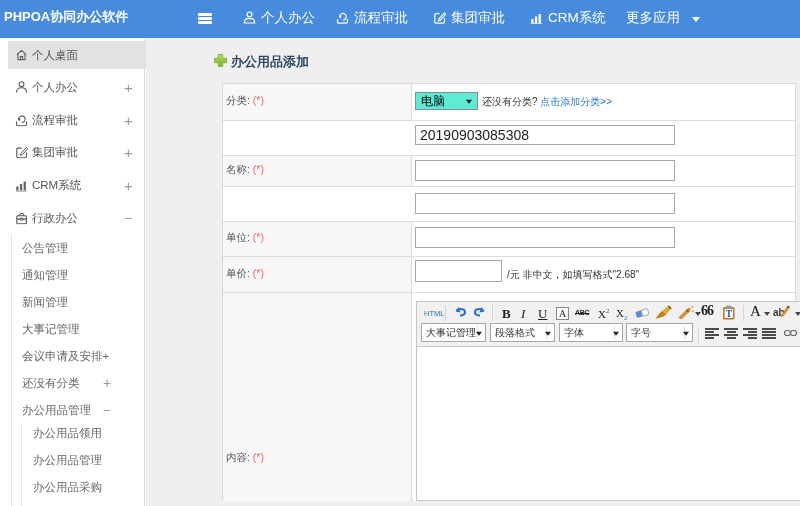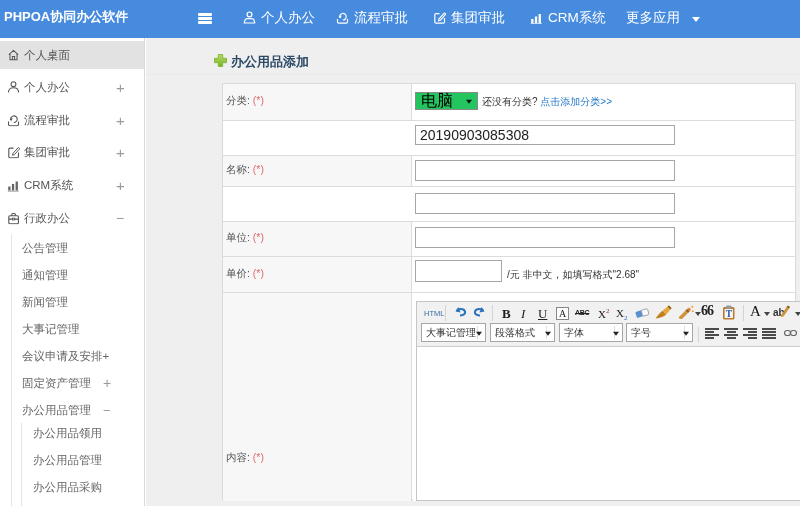--- a/index.html
+++ b/index.html
@@ -7,21 +7,21 @@
 
 #topbar { position:absolute; left:0; top:0; width:800px; height:38px; background:#478bdf; }
 #logo { position:absolute; left:4px; top:8px; color:#fff; font-size:13px; font-weight:bold; }
 .tnav { position:absolute; top:0; height:36px; line-height:36px; color:#fff; font-size:13.5px; }
 .burger { position:absolute; left:198px; top:13px; width:14px; height:11px; }
 .burger span { position:absolute; left:0; width:14px; height:2.5px; background:#fff; border-radius:1px; }
 .tico { position:absolute; top:11px; }
 #caret { position:absolute; left:692px; top:17px; width:0; height:0; border-left:4.5px solid transparent; border-right:4.5px solid transparent; border-top:5px solid #fff; }
 
 #sidebar { position:absolute; left:0; top:38px; width:145px; height:468px; background:#fff; border-right:1px solid #d8d8d8; }
-.sitem { position:absolute; left:0; width:144px; color:#555; font-size:11.5px; }
+.sitem { position:absolute; left:8px; width:144px; color:#555; font-size:11.5px; }
 .sitem .txt { position:absolute; left:24px; top:50%; transform:translateY(-50%); white-space:nowrap; }
 .sitem .sic { position:absolute; left:7px; top:50%; transform:translateY(-50%); width:13px; height:13px; }
 .pm { position:absolute; left:116px; top:50%; transform:translateY(-50%); font-size:15px; color:#999; font-family:"Liberation Sans",sans-serif; }
 .ssub { position:absolute; left:0; width:144px; color:#666; font-size:11.5px; }
 .ssub .txt { position:absolute; left:22px; top:50%; transform:translateY(-50%); white-space:nowrap; }
 .ssub .pm2 { position:absolute; left:103px; top:50%; transform:translateY(-50%); font-size:14px; color:#999; }
 .sss { position:absolute; left:0; width:144px; color:#666; font-size:11.5px; }
 .sss .txt { position:absolute; left:33px; top:50%; transform:translateY(-50%); white-space:nowrap; }
 #ssline { position:absolute; left:21px; top:385px; width:1px; height:83px; background:#e3e3e3; }
 
@@ -31,21 +31,21 @@
 #plus { position:absolute; left:214px; top:54px; width:13px; height:13px; }
 
 #ftable { position:absolute; left:222px; top:83px; width:574px; height:417px; border:1px solid #d9d9d9; background:#fff; }
 .frow { position:absolute; left:0; width:572px; border-bottom:1px solid #dcdcdc; }
 .flabel { position:absolute; left:0; top:0; bottom:0; width:189px; background:#f7f7f7; border-right:1px solid #dcdcdc; }
 .flabel .lt { position:absolute; left:3px; top:calc(50% - 1px); transform:translateY(-50%); font-size:10.5px; color:#555; white-space:nowrap; }
 .red { color:#e06a6a; }
 .ffield { position:absolute; left:190px; top:0; bottom:0; right:0; background:#fff; }
 .inp { position:absolute; background:#fff; border:1px solid #a6a6a6; font-size:14px; color:#222; padding-left:4px; font-family:"Liberation Sans",sans-serif; }
 
-.sel { position:absolute; background:#22c55e; border:1px solid #8a8a8a; font-size:16px; color:#000; }
+.sel { position:absolute; background:#5eead4; border:1px solid #8a8a8a; font-size:12px; color:#000; }
 .sel .st { position:absolute; left:5px; top:50%; transform:translateY(-50%); }
 .sel .sa { position:absolute; right:5px; top:50%; transform:translateY(-33%); width:0; height:0; border-left:3.5px solid transparent; border-right:3.5px solid transparent; border-top:4.5px solid #111; }
 .ft { font-size:10px; color:#333; position:absolute; white-space:nowrap; }
 a.lnk { color:#2478c8; text-decoration:none; }
 
 #editor { position:absolute; left:193px; top:8px; width:410px; height:200px; border:1px solid #c5c5c5; background:#fff; }
 #toolbar { position:absolute; left:0; top:0; width:408px; height:45px; background:#f1f1f1; border-bottom:1px solid #ccc; }
 .tb { position:absolute; font-size:12px; }
 .tsep { position:absolute; width:1px; height:16px; background:#d4d4d4; top:3px; }
 .tsep2 { position:absolute; width:1px; height:16px; background:#d4d4d4; top:25px; }
@@ -155,21 +155,21 @@
 <div class="ssub" style="top:288px; height:27px;">
     <span class="txt">新闻管理</span>
   </div>
 <div class="ssub" style="top:315px; height:27px;">
     <span class="txt">大事记管理</span>
   </div>
 <div class="ssub" style="top:342px; height:27px;">
     <span class="txt">会议申请及安排+</span>
   </div>
 <div class="ssub" style="top:369px; height:27px;">
-    <span class="txt">固定资产管理</span>
+    <span class="txt">还没有分类</span>
     <span class="pm2">+</span>
   </div>
 <div class="ssub" style="top:396px; height:27px;">
     <span class="txt">办公用品管理</span>
     <span class="pm2" style="font-size:13px;">−</span>
   </div>
 <div id="ssline" style="top:423px; height:83px;"></div>
 <div style="position:absolute; left:11px; top:234px; width:1px; height:272px; background:#e5e5e5;"></div>
 <div class="sss" style="top:419px; height:27px;">
     <span class="txt">办公用品领用</span>

